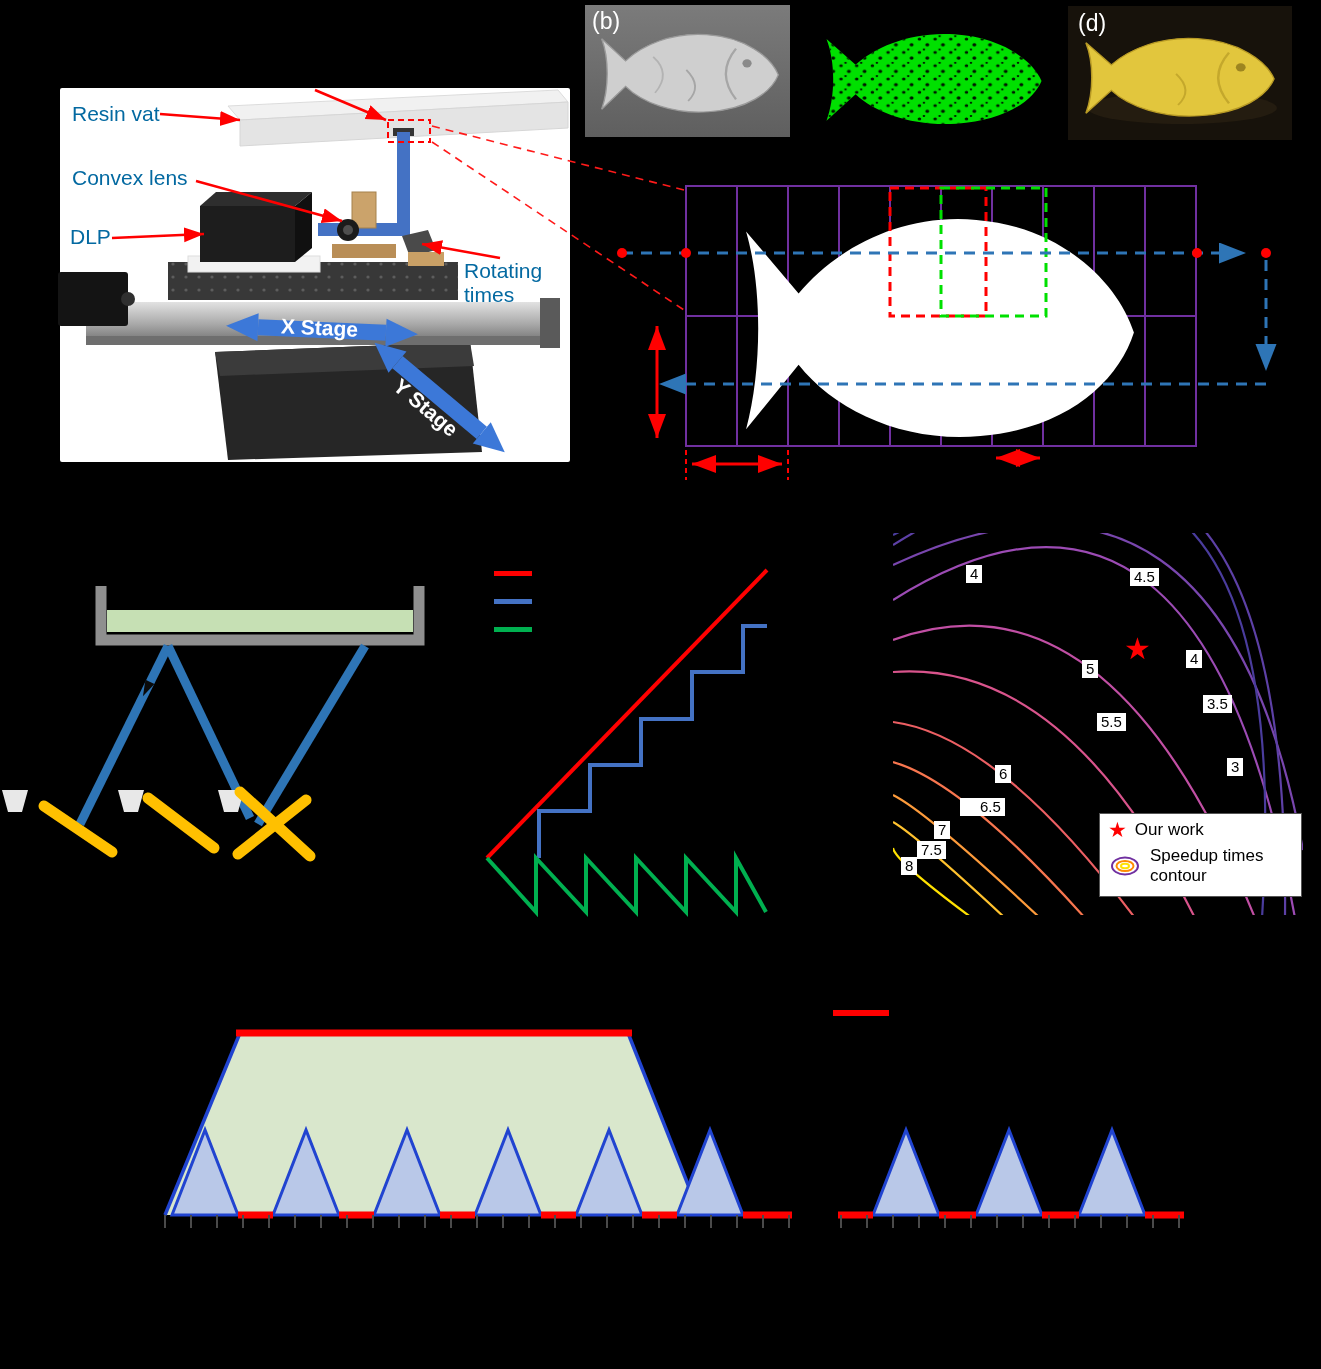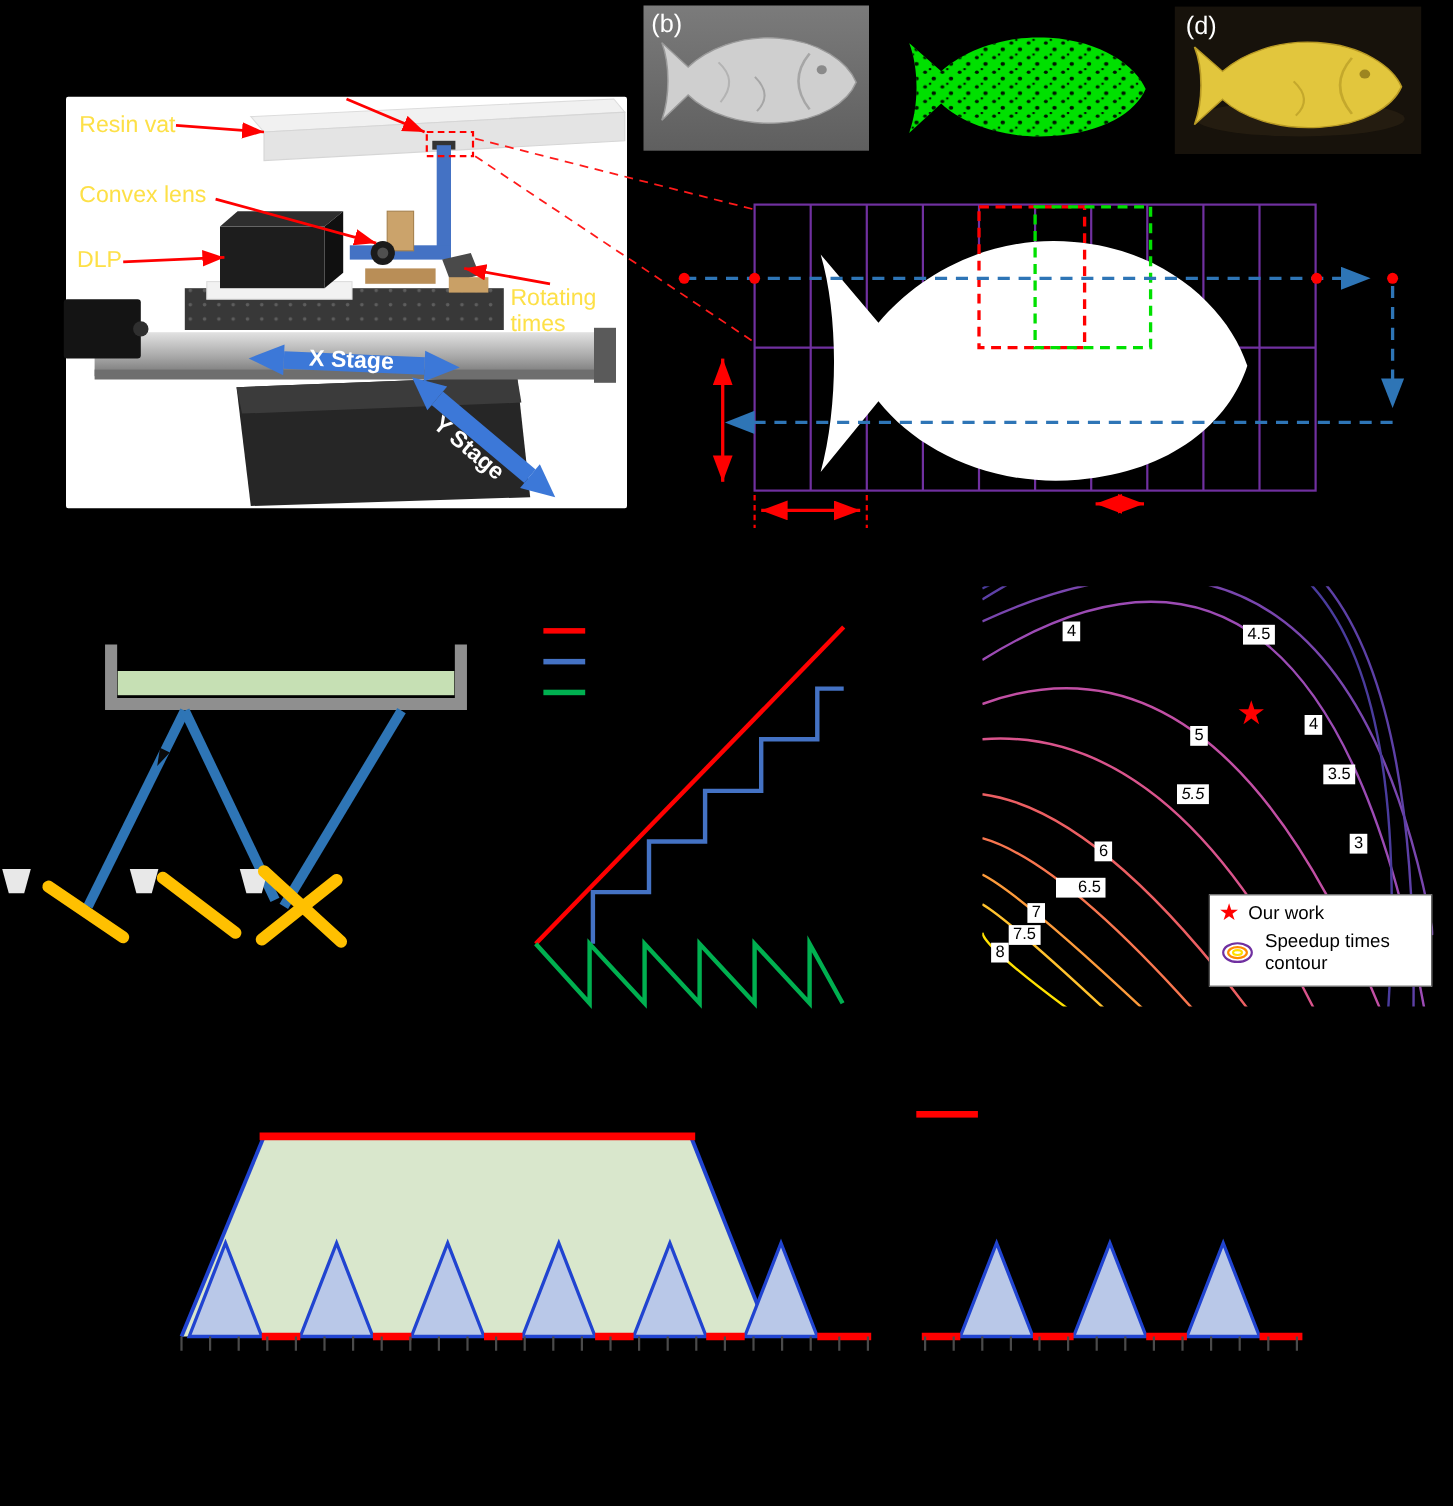--- a/index.html
+++ b/index.html
@@ -1,19 +1,19 @@
 <!DOCTYPE html>
 <html><head>
 <meta charset="utf-8">
 <style>
   html,body{margin:0;padding:0;background:#000;}
   #root{position:relative;width:1321px;height:1369px;background:#000;overflow:hidden;
         font-family:"Liberation Sans",sans-serif;}
   #art{position:absolute;left:0;top:0;}
-  .lbl{position:absolute;color:#fde047;font-size:21px;line-height:1.15;white-space:nowrap;}
+  .lbl{position:absolute;color:#0369a1;font-size:21px;line-height:1.15;white-space:nowrap;}
   .white{color:#fff;}
   .bold{font-weight:700;}
   .tag{position:absolute;color:#fff;font-size:23px;}
   .chip{position:absolute;background:#fff;color:#000;font-size:15px;line-height:1.05;
         padding:1px 4px;white-space:nowrap;}
   .star{position:absolute;color:#ff0000;font-size:30px;line-height:1;}
   .clegend{position:absolute;left:1099px;top:813px;width:203px;height:84px;background:#fff;
            border:1px solid #555;box-sizing:border-box;padding:5px 8px;color:#000;}
   .clegend .row{display:flex;align-items:center;gap:8px;font-size:17px;line-height:1.15;}
   .lstar{color:#ff0000;font-size:21px;line-height:1;}
@@ -275,21 +275,21 @@
 <div class="lbl white bold rot-y" style="left:404px;top:374px;">Y Stage</div>
 
 <div class="tag" style="left:592px;top:8px;">(b)</div>
 <div class="tag" style="left:1078px;top:10px;">(d)</div>
 
 <div class="chip" style="left:966px;top:565px;">4</div>
 <div class="chip" style="left:1130px;top:568px;text-align:center;">4.5</div>
 <div class="chip" style="left:1082px;top:660px;">5</div>
 <div class="chip" style="left:1186px;top:650px;">4</div>
 <div class="chip" style="left:1203px;top:695px;">3.5</div>
-<div class="chip" style="left:1070px;top:713px;font-style:italic;">5.5</div>
+<div class="chip" style="left:1097px;top:713px;">5.5</div>
 <div class="chip" style="left:1227px;top:758px;">3</div>
 <div class="chip" style="left:995px;top:765px;">6</div>
 <div class="chip" style="left:960px;top:798px;padding-left:20px;">6.5</div>
 <div class="chip" style="left:934px;top:821px;">7</div>
 <div class="chip" style="left:917px;top:841px;">7.5</div>
 <div class="chip" style="left:901px;top:857px;">8</div>
 
 <div class="star" style="left:1124px;top:634px;">★</div>
 
 <div class="clegend">

